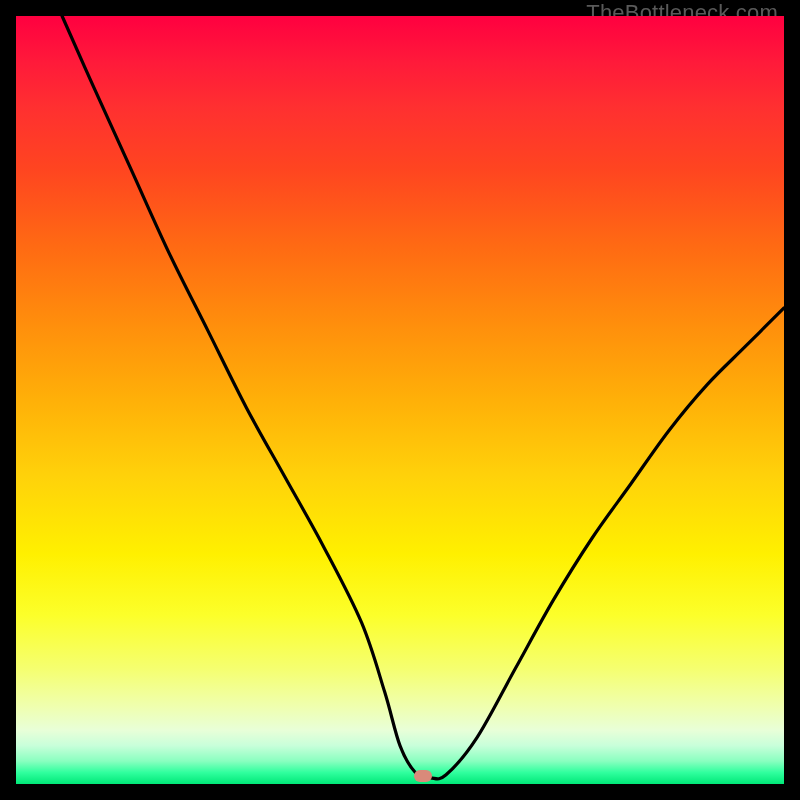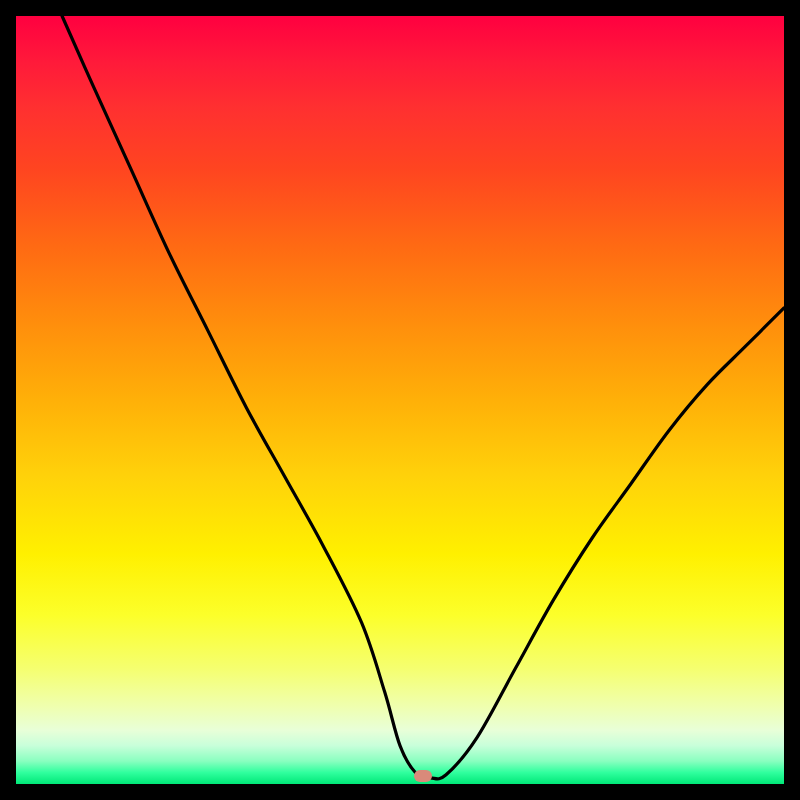--- a/index.html
+++ b/index.html
@@ -67,19 +67,20 @@
     height: 12px;
     border-radius: 7px;
     background: #d98a7a;
     transform: translate(-50%, -50%);
   }
 </style>
 </head>
 <body>
 
 <div class="frame">
+  <div class="watermark">TheBottleneck.com</div>
   <div class="plot-area">
     <svg class="curve" viewBox="0 0 768 768" preserveAspectRatio="none">
       <path id="curve-path" fill="none" stroke="#000" stroke-width="3.2" stroke-linejoin="round" stroke-linecap="round" d="M 46.08 0.00 C 51.20 11.52, 65.28 43.52, 76.80 69.12 C 88.32 94.72, 102.40 125.44, 115.20 153.60 C 128.00 181.76, 140.80 211.20, 153.60 238.08 C 166.40 264.96, 179.20 289.28, 192.00 314.88 C 204.80 340.48, 217.60 367.36, 230.40 391.68 C 243.20 416.00, 256.00 437.76, 268.80 460.80 C 281.60 483.84, 294.40 505.60, 307.20 529.92 C 320.00 554.24, 335.36 582.40, 345.60 606.72 C 355.84 631.04, 362.24 655.36, 368.64 675.84 C 375.04 696.32, 378.88 716.16, 384.00 729.60 C 389.12 743.04, 394.24 751.10, 399.36 756.48 C 404.48 761.86, 409.60 761.47, 414.72 761.86 C 419.84 762.24, 422.40 765.44, 430.08 758.78 C 437.76 752.13, 449.28 739.58, 460.80 721.92 C 472.32 704.26, 486.40 675.84, 499.20 652.80 C 512.00 629.76, 524.80 605.44, 537.60 583.68 C 550.40 561.92, 563.20 541.44, 576.00 522.24 C 588.80 503.04, 601.60 486.40, 614.40 468.48 C 627.20 450.56, 640.00 431.36, 652.80 414.72 C 665.60 398.08, 678.40 382.72, 691.20 368.64 C 704.00 354.56, 716.80 343.04, 729.60 330.24 C 742.40 317.44, 761.60 298.24, 768.00 291.84"></path>
     </svg>
     <div id="marker" class="marker" style="left: 407.04px; top: 760.32px;"></div>
   </div>
 </div>
 
 </body></html>

